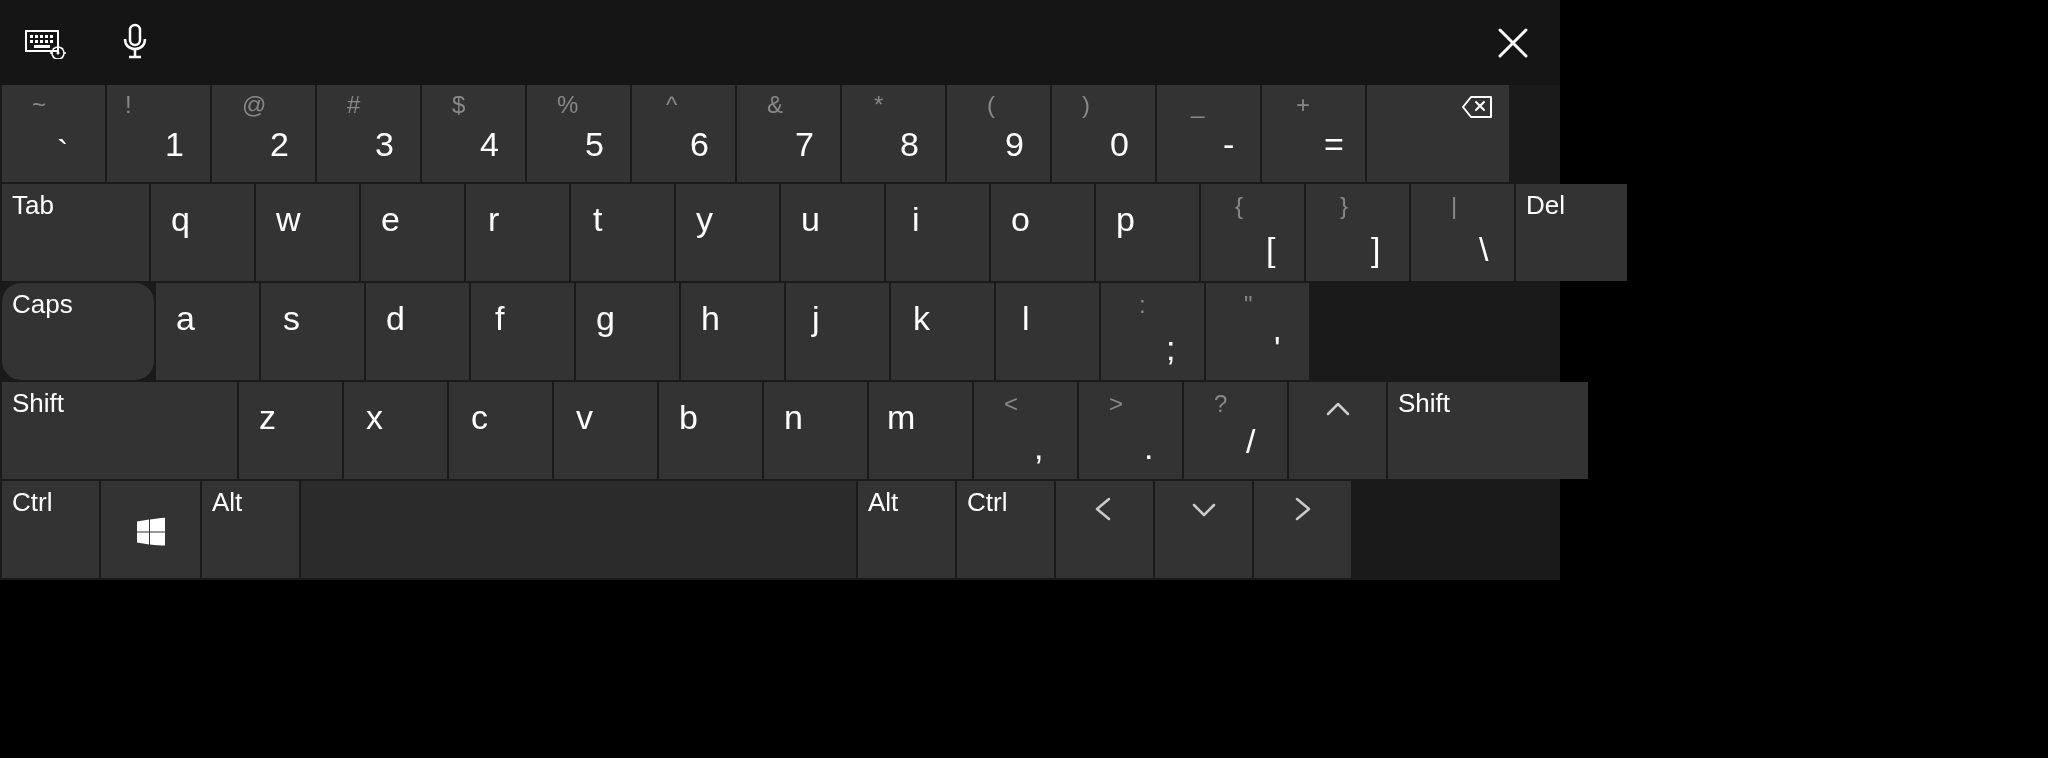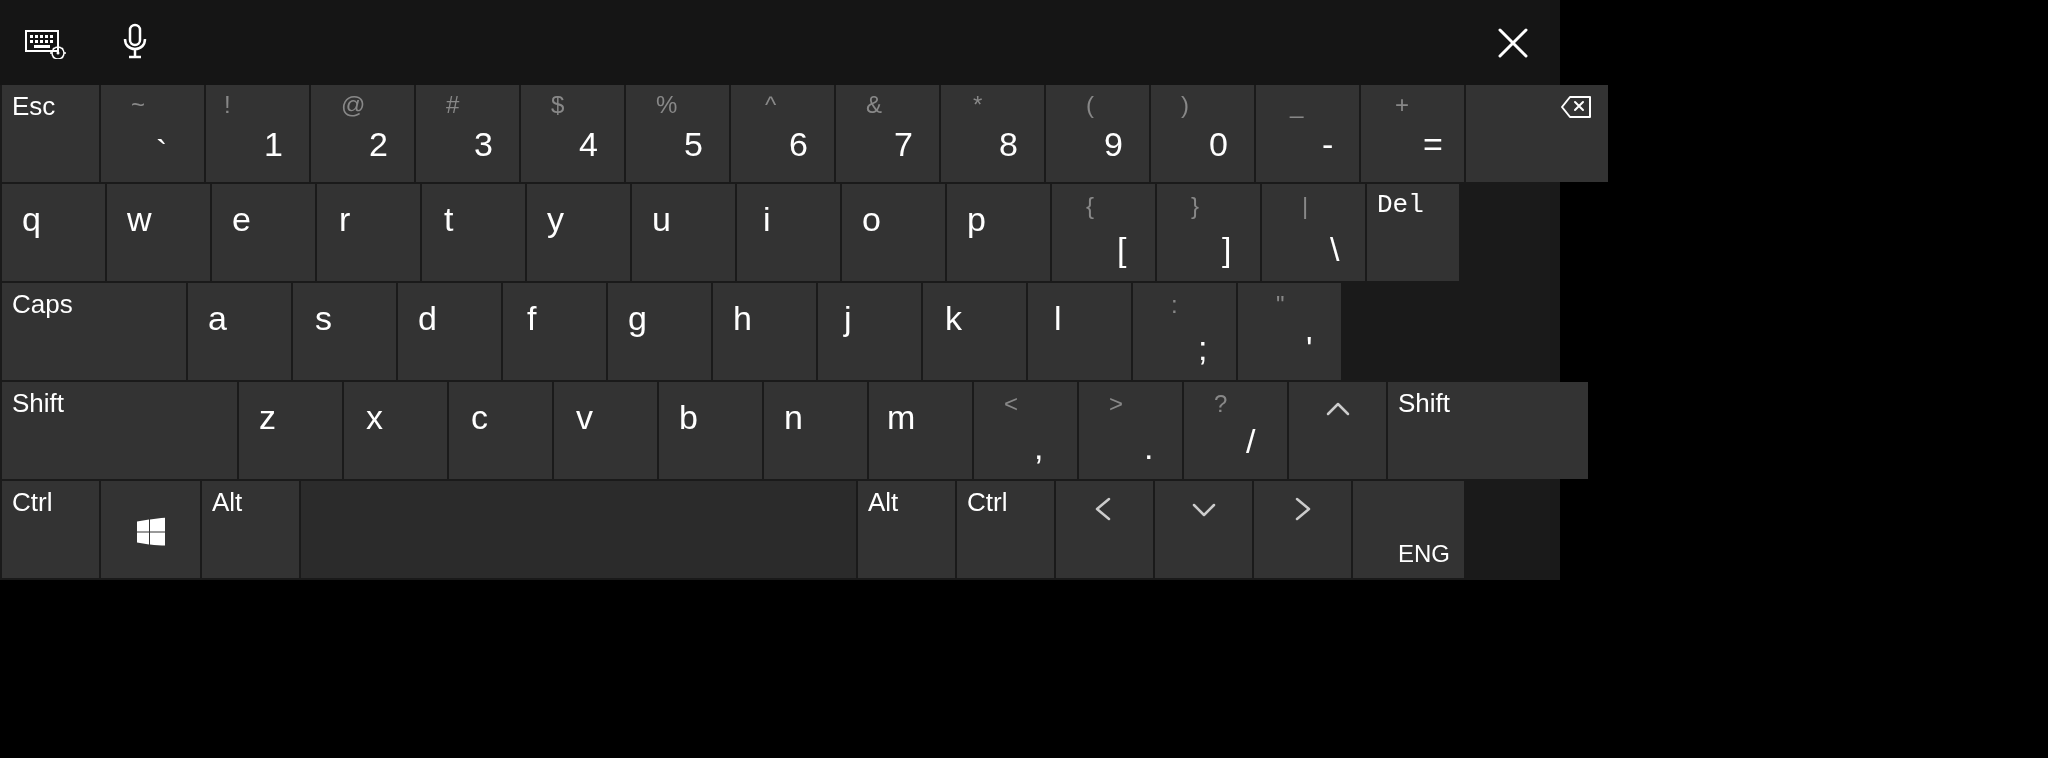--- a/index.html
+++ b/index.html
@@ -51,23 +51,20 @@
         </svg>
   </div>
   <div class="tb-close">
    <svg width="34" height="34" viewBox="0 0 34 34">
           <path d="M4 4L30 30M30 4L4 30" stroke="#fff" stroke-width="3" stroke-linecap="round"></path>
         </svg>
   </div>
  </div>
  <div class="rows" id="rows">
       <div class="row">
-        <div class="key lbl" style="width: 97px;">
-          <span class="t">Esc</span>
-        </div>
         <div class="key" style="width: 103px;">
           <span class="s" style="left: 30px; top: 6px;">~</span>
           <span class="c" style="left: 55px; top: 48px;">`</span>
         </div>
         <div class="key" style="width: 103px;">
           <span class="s" style="left: 18px; top: 6px;">!</span>
           <span class="c" style="left: 58px; top: 40px;">1</span>
         </div>
         <div class="key" style="width: 103px;">
           <span class="s" style="left: 30px; top: 6px;">@</span>
@@ -114,20 +111,23 @@
           <span class="c" style="left: 62px; top: 40px;">=</span>
         </div>
         <div class="key" style="width: 142px;">
           <svg width="34" height="24" viewBox="0 0 34 24" style="position:absolute;top:10px;right:14px">
             <path d="M10 2L2 12l8 10h20V2H10z" fill="none" stroke="#fff" stroke-width="2" stroke-linejoin="round"></path>
             <path d="M15 7l8 8M23 7l-8 8" stroke="#fff" stroke-width="2" stroke-linecap="round"></path>
           </svg>
         </div>
       </div>
       <div class="row">
+        <div class="key lbl" style="width: 147px;">
+          <span class="t">Tab</span>
+        </div>
         <div class="key" style="width: 103px;">
           <span class="c" style="left: 20px; top: 16px;">q</span>
         </div>
         <div class="key" style="width: 103px;">
           <span class="c" style="left: 20px; top: 16px;">w</span>
         </div>
         <div class="key" style="width: 103px;">
           <span class="c" style="left: 20px; top: 16px;">e</span>
         </div>
         <div class="key" style="width: 103px;">
@@ -156,26 +156,26 @@
           <span class="c" style="left: 65px; top: 46px;">[</span>
         </div>
         <div class="key" style="width: 103px;">
           <span class="s" style="left: 34px; top: 8px;">}</span>
           <span class="c" style="left: 65px; top: 46px;">]</span>
         </div>
         <div class="key" style="width: 103px;">
           <span class="s" style="left: 40px; top: 8px;">|</span>
           <span class="c" style="left: 68px; top: 46px;">\</span>
         </div>
-        <div class="key lbl" style="width: 92px; font-family: Liberation Mono, monospace;">
+        <div class="key lbl" style="width: 111px;">
           <span class="t">Del</span>
         </div>
       </div>
       <div class="row">
-        <div class="key lbl" style="width: 184px;">
+        <div class="key lbl" style="width: 152px; border-radius: 19px;">
           <span class="t">Caps</span>
         </div>
         <div class="key" style="width: 103px;">
           <span class="c" style="left: 20px; top: 16px;">a</span>
         </div>
         <div class="key" style="width: 103px;">
           <span class="c" style="left: 22px; top: 16px;">s</span>
         </div>
         <div class="key" style="width: 103px;">
           <span class="c" style="left: 20px; top: 16px;">d</span>
@@ -281,19 +281,16 @@
         </div>
         <div class="key" style="width: 97px;">
           <svg width="32" height="28" viewBox="0 0 32 28" style="position:absolute;left:50%;top:14px;transform:translateX(-50%)">
             <path class="arrow" d="M6 10l10 10 10-10"></path>
           </svg>
         </div>
         <div class="key" style="width: 97px;">
           <svg width="32" height="28" viewBox="0 0 32 28" style="position:absolute;left:50%;top:14px;transform:translateX(-50%)">
             <path class="arrow" d="M10 4l12 10-12 10"></path>
           </svg>
-        </div>
-        <div class="key lbl" style="width: 111px;">
-          <span class="t" style="inset: auto 14px 10px auto; font-size: 24px;">ENG</span>
         </div>
       </div>
     </div>
 </div>
 
 </body></html>

